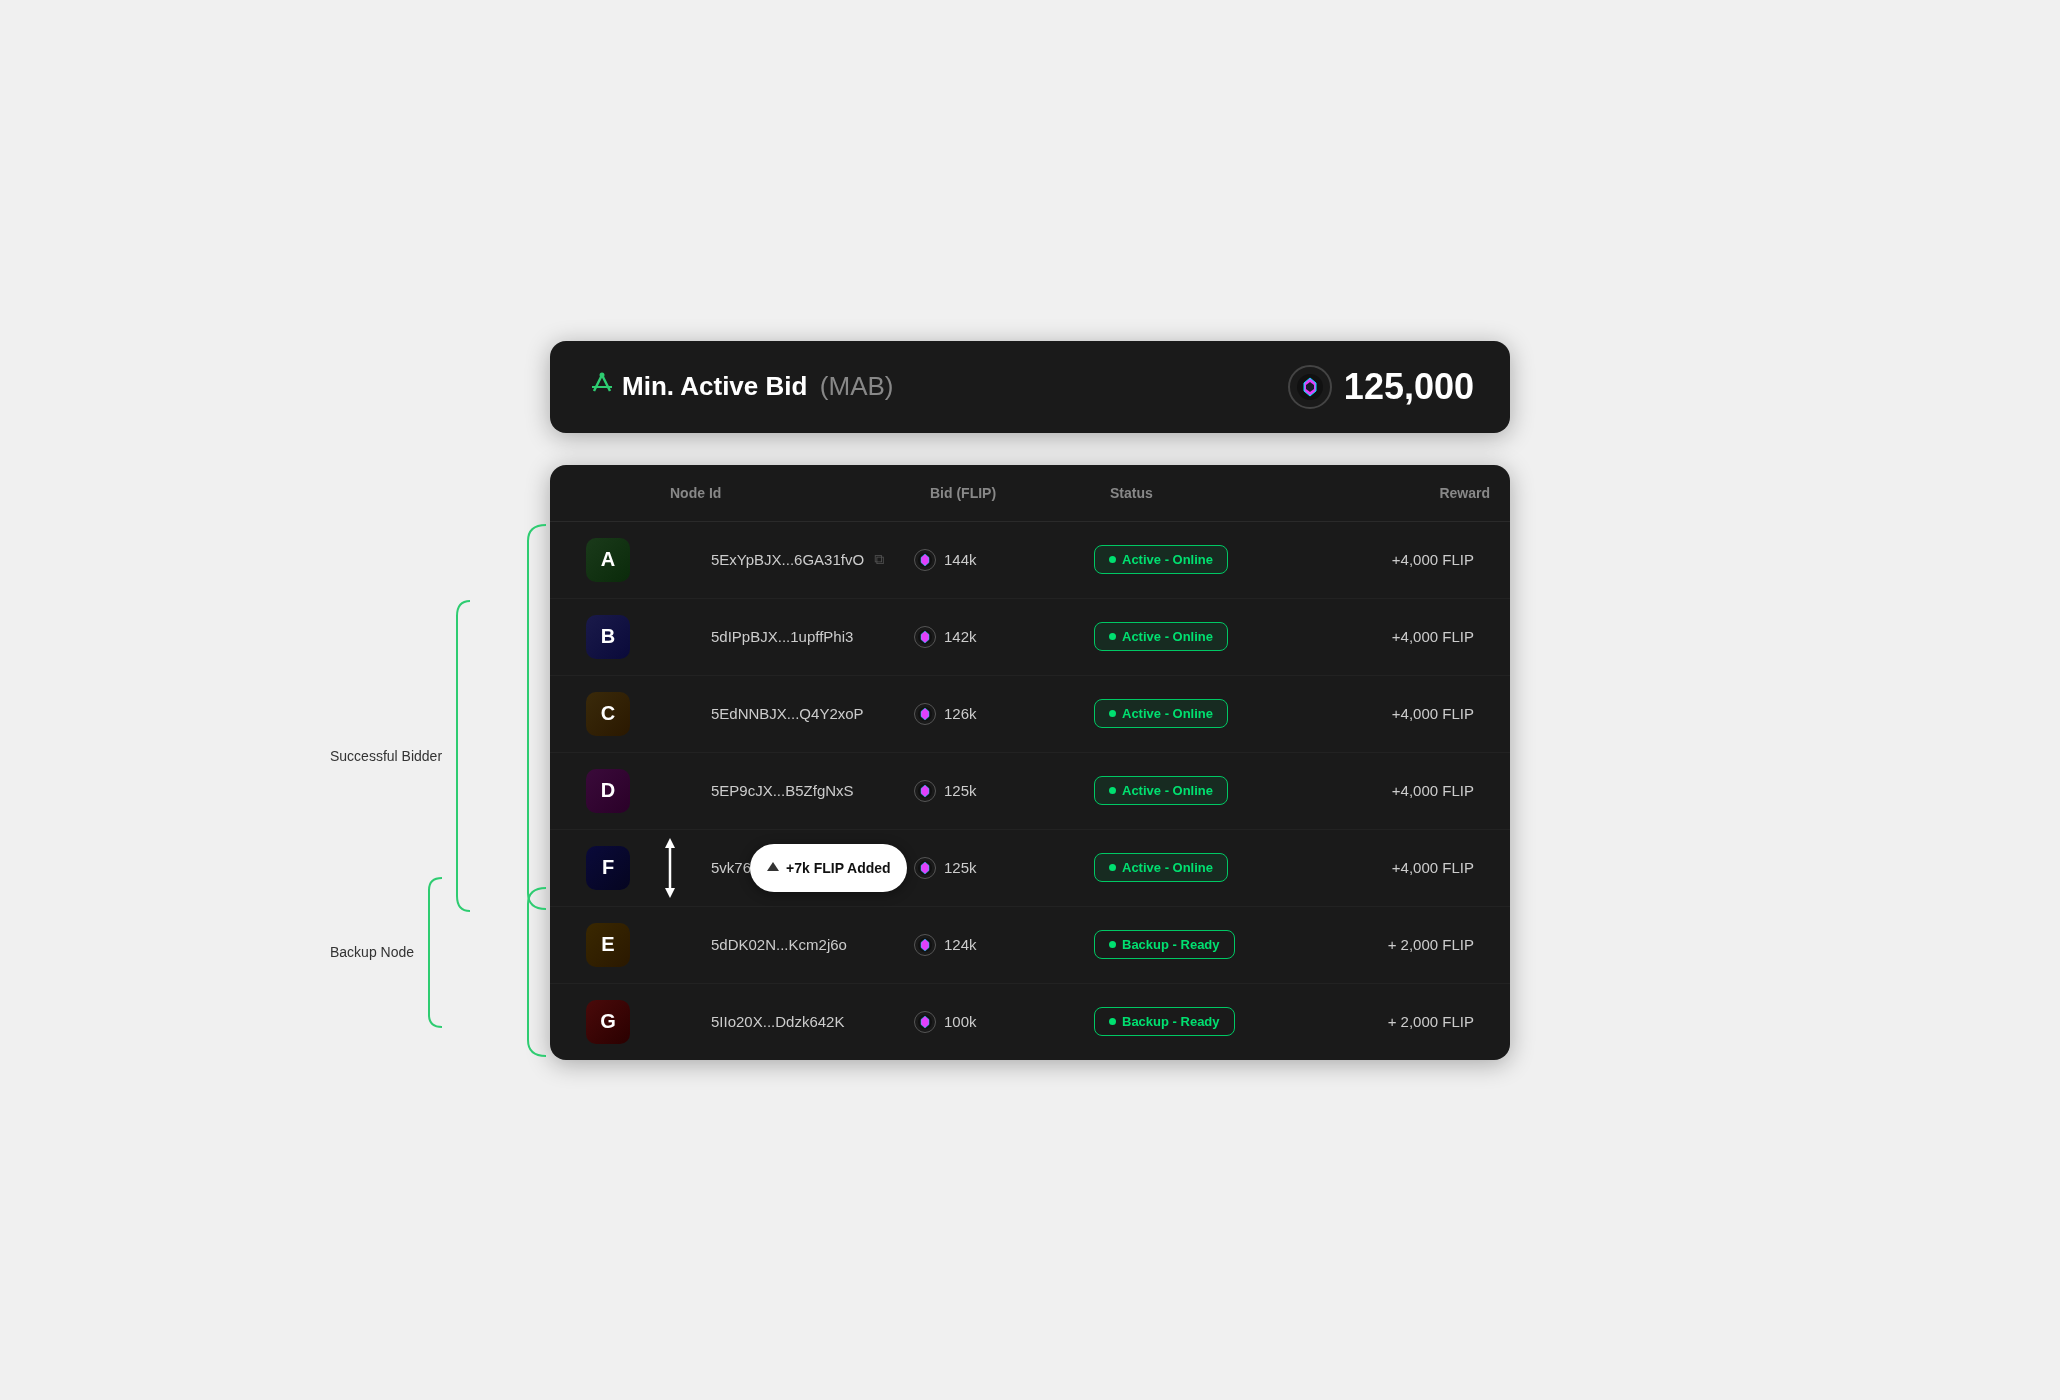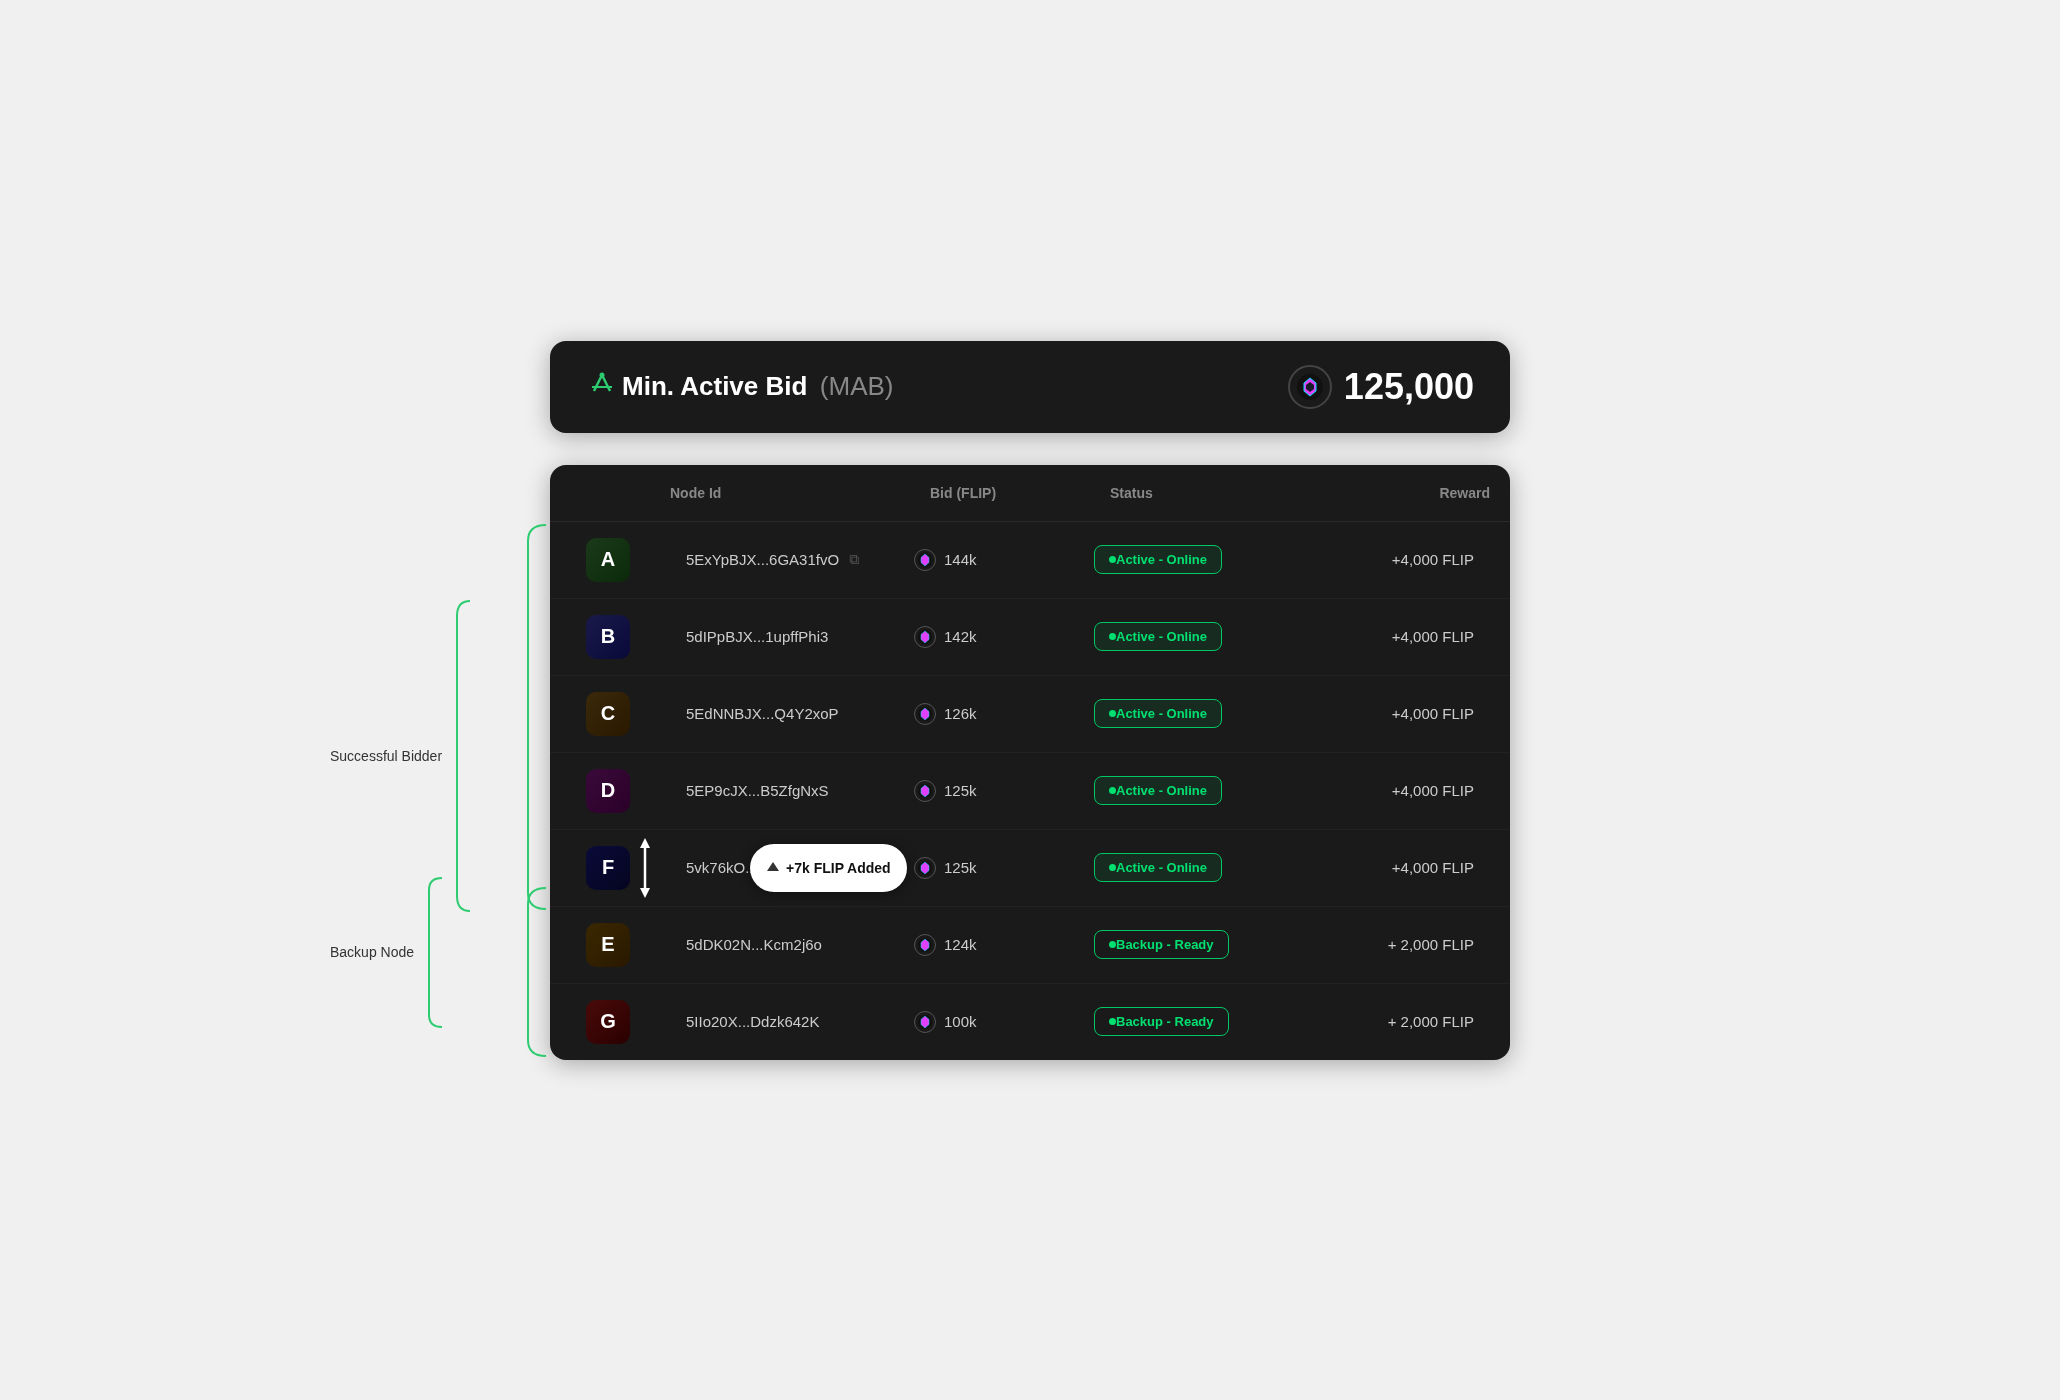--- a/index.html
+++ b/index.html
@@ -131,38 +131,39 @@
       font-weight: 700;
       color: #fff;
     }
 
     .node-id {
       font-size: 15px;
       color: #ccc;
       display: flex;
       align-items: center;
       gap: 10px;
+      margin-left: 25px;
     }
 
     .copy-icon {
       color: #555;
       font-size: 14px;
       cursor: pointer;
     }
 
     .bid-value {
       font-size: 15px;
       color: #ccc;
       font-weight: 500;
     }
 
     .status-badge {
       display: inline-flex;
       align-items: center;
-      gap: 0;
+      gap: 6px;
       padding: 6px 14px;
       border-radius: 8px;
       font-size: 13px;
       font-weight: 600;
     }
 
     .status-active {
       background: rgba(0, 200, 100, 0.1);
       border: 1.5px solid #00c864;
       color: #00e070;

